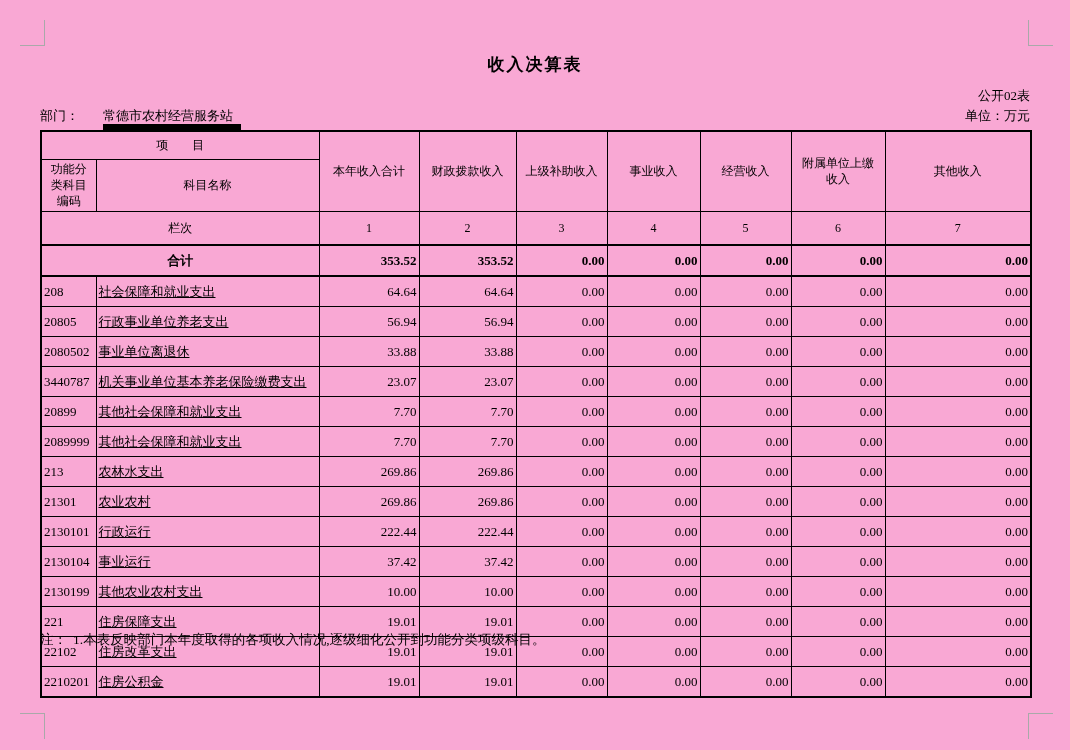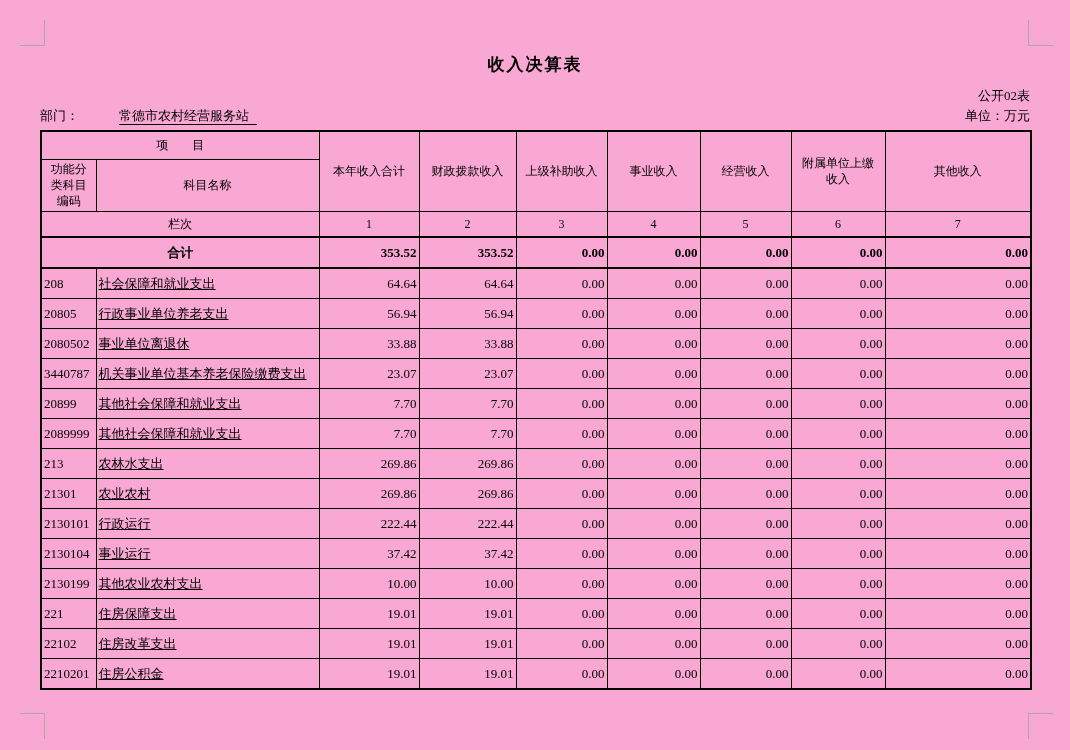--- a/index.html
+++ b/index.html
@@ -12,34 +12,34 @@
   .crop { position:absolute; width:24px; height:25px; border:0 solid #a9a9a9; }
   .crop-tl { left:20px;  top:20px;  border-right-width:1px; border-bottom-width:1px; }
   .crop-tr { left:1028px;top:20px;  border-left-width:1px;  border-bottom-width:1px; }
   .crop-bl { left:20px;  top:713px; border-right-width:1px; border-top-width:1px; }
   .crop-br { left:1028px;top:713px; border-left-width:1px;  border-top-width:1px; }
 
   .title { position:absolute; top:53px; left:0; width:100%; text-align:center;
            font-size:17px; font-weight:bold; letter-spacing:2px; }
   .table-code { position:absolute; top:87px; right:40px; font-size:13px; }
   .dept { position:absolute; top:107px; left:40px; font-size:13px; }
-  .dept-value { margin-left:40px; border-bottom:1px solid #000000; padding:0 8px 1px 0; }
+  .dept-value { margin-left:24px; border-bottom:6px solid #000000; padding:0 8px 1px 0; }
   .unit { position:absolute; top:107px; right:40px; font-size:13px; }
 
   table.income {
     position:absolute; left:40px; top:130px; width:990px;
     border-collapse:collapse; table-layout:fixed; border:2px solid #000;
   }
   .income th, .income td { border:1px solid #000; overflow:hidden; }
   .income thead th { font-size:12px; font-weight:normal; text-align:center;
                      vertical-align:middle; padding:0 5px; line-height:16px; }
   tr.hrow1 { height:28px; }
   tr.hrow2 { height:52px; }
   th.code-h { padding:0 1px; }
-  tr.lanci { height:26px; }
+  tr.lanci { height:34px; }
   tr.lanci th { border-bottom:2px solid #000; font-size:12px; }
   .income tbody td { font-size:13px; height:25px; vertical-align:middle;
                      padding:2px 2px; line-height:17px; }
   td.code { text-align:left; padding-left:2px; }
   td.name { text-align:left; padding-left:2px; padding-right:16px;text-decoration:underline; }
   td.num  { text-align:right; padding-right:2px; }
   tr.total td { font-weight:bold; border-bottom:2px solid #000; }
   tr.total td.label { text-align:center; }
 
   .notes { position:absolute; left:40px; top:629px; font-size:13.5px; line-height:21px; }
@@ -264,15 +264,18 @@
           <td class="num">0.00</td>
           <td class="num">0.00</td>
           <td class="num">0.00</td>
           <td class="num">0.00</td>
           <td class="num">0.00</td>
         </tr>
       </tbody>
   </table>
 
   <div class="notes">
+    <div>
+      <span>注：</span><span class="note1-text">1.本表反映部门本年度取得的各项收入情况,逐级细化公开到功能分类项级科目。</span>
+    </div>
   </div>
 
 </div>
 
 </body></html>

